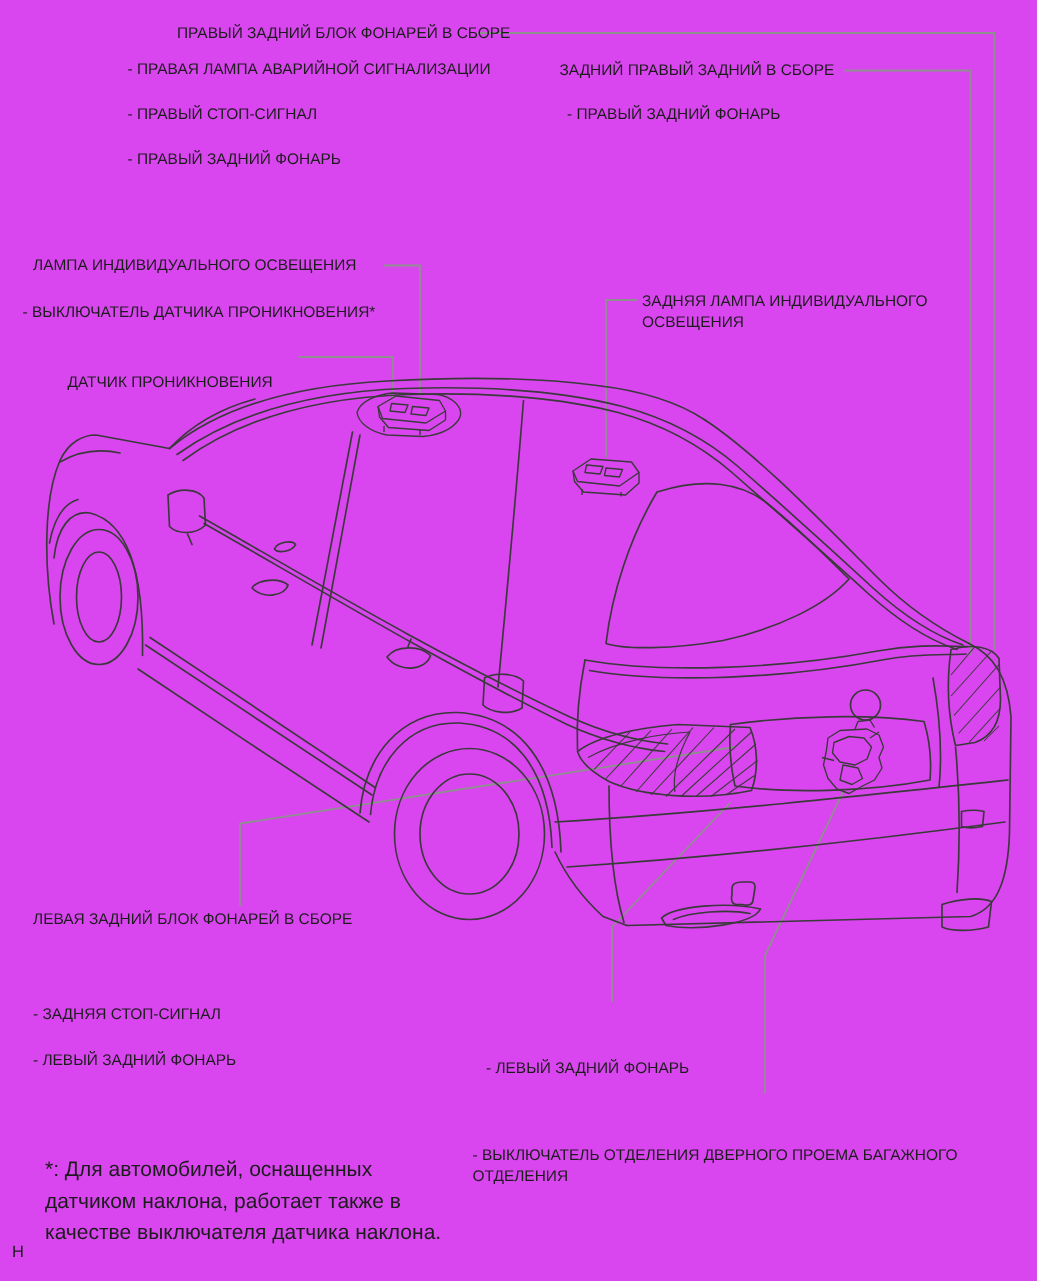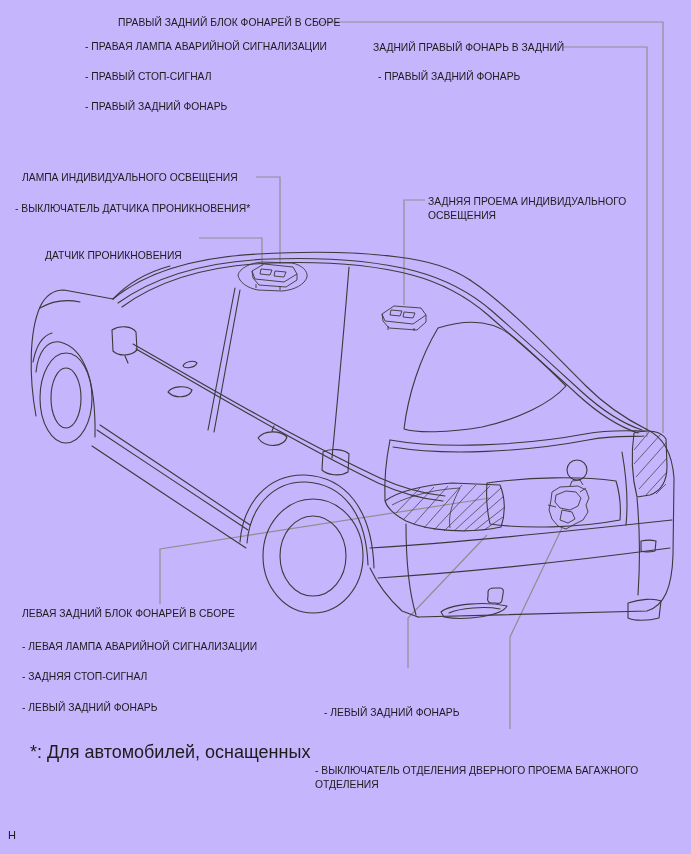--- a/index.html
+++ b/index.html
@@ -1,26 +1,26 @@
 <!DOCTYPE html>
 <html><head>
 <meta charset="utf-8">
 <style>
   html,body{margin:0;padding:0;background:#ffffff;}
   .stage{
-    position:relative;width:691px;height:854px;background:#c4b5fd;
+    position:relative;width:691px;height:854px;background:#d946ef;
     font-family:"Liberation Sans",sans-serif;overflow:hidden;
   }
   .stage svg{position:absolute;left:0;top:0;}
   .lbl{
     position:absolute;font-size:10.3px;line-height:14px;color:#1c1c1c;
     white-space:nowrap;letter-spacing:0;
   }
   .lbl.wrap{white-space:normal;}
-  .footnote{position:absolute;left:30px;top:742px;font-size:18px;line-height:21px;color:#1c1c1c;}
+  .footnote{position:absolute;left:30px;top:769px;font-size:14px;line-height:21px;color:#1c1c1c;}
   .page-marker{position:absolute;left:8px;top:829px;font-size:11px;color:#1c1c1c;}
 </style>
 </head>
 <body>
 
 <div class="stage">
 
   <svg width="691" height="854" viewBox="0 0 691 854">
 
     <g stroke="#8f8f8f" stroke-width="1.2" fill="none">
@@ -154,36 +154,37 @@
       <path d="M552,492 L560,487 L578,486 L586,490 L589,498 L586,505 L588,512 L583,520 L575,524 L566,529 L558,526 L552,519 L549,510 L551,500 Z"></path>
       <path d="M556,495 L566,491 L576,492 L581,498 L578,506 L570,510 L560,508 L555,502 Z"></path>
       <path d="M562,510 L572,512 L575,519 L568,523 L560,520 Z"></path>
       <path d="M548,505 L556,507 M580,492 L586,488"></path>
       <path d="M570,486 L572,481 L580,480 L583,485"></path>
     </g>
   </svg>
 
   <div class="lbl" style="left:118px;top:16px">ПРАВЫЙ ЗАДНИЙ БЛОК ФОНАРЕЙ В СБОРЕ</div>
   <div class="lbl" style="left:85px;top:40px">- ПРАВАЯ ЛАМПА АВАРИЙНОЙ СИГНАЛИЗАЦИИ</div>
-  <div class="lbl" style="left:373px;top:41px">ЗАДНИЙ ПРАВЫЙ ФОНАРЬ В ЗАДНИЙ</div>
+  <div class="lbl" style="left:373px;top:41px">ЗАДНИЙ ПРАВЫЙ ЗАДНИЙ В СБОРЕ</div>
   <div class="lbl" style="left:85px;top:70px">- ПРАВЫЙ СТОП-СИГНАЛ</div>
   <div class="lbl" style="left:378px;top:70px">- ПРАВЫЙ ЗАДНИЙ ФОНАРЬ</div>
   <div class="lbl" style="left:85px;top:100px">- ПРАВЫЙ ЗАДНИЙ ФОНАРЬ</div>
 
   <div class="lbl" style="left:22px;top:171px">ЛАМПА ИНДИВИДУАЛЬНОГО ОСВЕЩЕНИЯ</div>
   <div class="lbl" style="left:15px;top:202px">- ВЫКЛЮЧАТЕЛЬ ДАТЧИКА ПРОНИКНОВЕНИЯ*</div>
   <div class="lbl" style="left:45px;top:249px">ДАТЧИК ПРОНИКНОВЕНИЯ</div>
-  <div class="lbl wrap" style="left:428px;top:195px;width:215px">ЗАДНЯЯ ПРОЕМА ИНДИВИДУАЛЬНОГО ОСВЕЩЕНИЯ</div>
+  <div class="lbl wrap" style="left:428px;top:195px;width:215px">ЗАДНЯЯ ЛАМПА ИНДИВИДУАЛЬНОГО ОСВЕЩЕНИЯ</div>
 
   <div class="lbl" style="left:22px;top:607px">ЛЕВАЯ ЗАДНИЙ БЛОК ФОНАРЕЙ В СБОРЕ</div>
-  <div class="lbl" style="left:22px;top:640px">- ЛЕВАЯ ЛАМПА АВАРИЙНОЙ СИГНАЛИЗАЦИИ</div>
   <div class="lbl" style="left:22px;top:670px">- ЗАДНЯЯ СТОП-СИГНАЛ</div>
   <div class="lbl" style="left:22px;top:701px">- ЛЕВЫЙ ЗАДНИЙ ФОНАРЬ</div>
 
   <div class="lbl" style="left:324px;top:706px">- ЛЕВЫЙ ЗАДНИЙ ФОНАРЬ</div>
   <div class="lbl wrap" style="left:315px;top:764px;width:354px">- ВЫКЛЮЧАТЕЛЬ ОТДЕЛЕНИЯ ДВЕРНОГО ПРОЕМА БАГАЖНОГО ОТДЕЛЕНИЯ</div>
 
   <div class="footnote">
     <div>*: Для автомобилей, оснащенных</div>
+    <div>датчиком наклона, работает также в</div>
+    <div>качестве выключателя датчика наклона.</div>
   </div>
 
   <div class="page-marker">Н</div>
 </div>
 
 </body></html>

